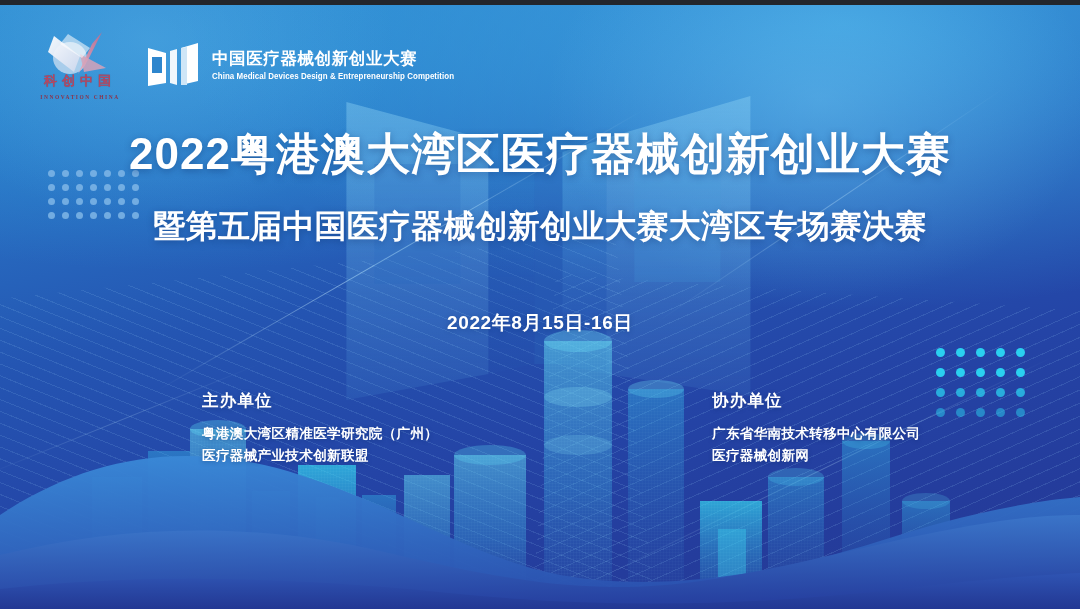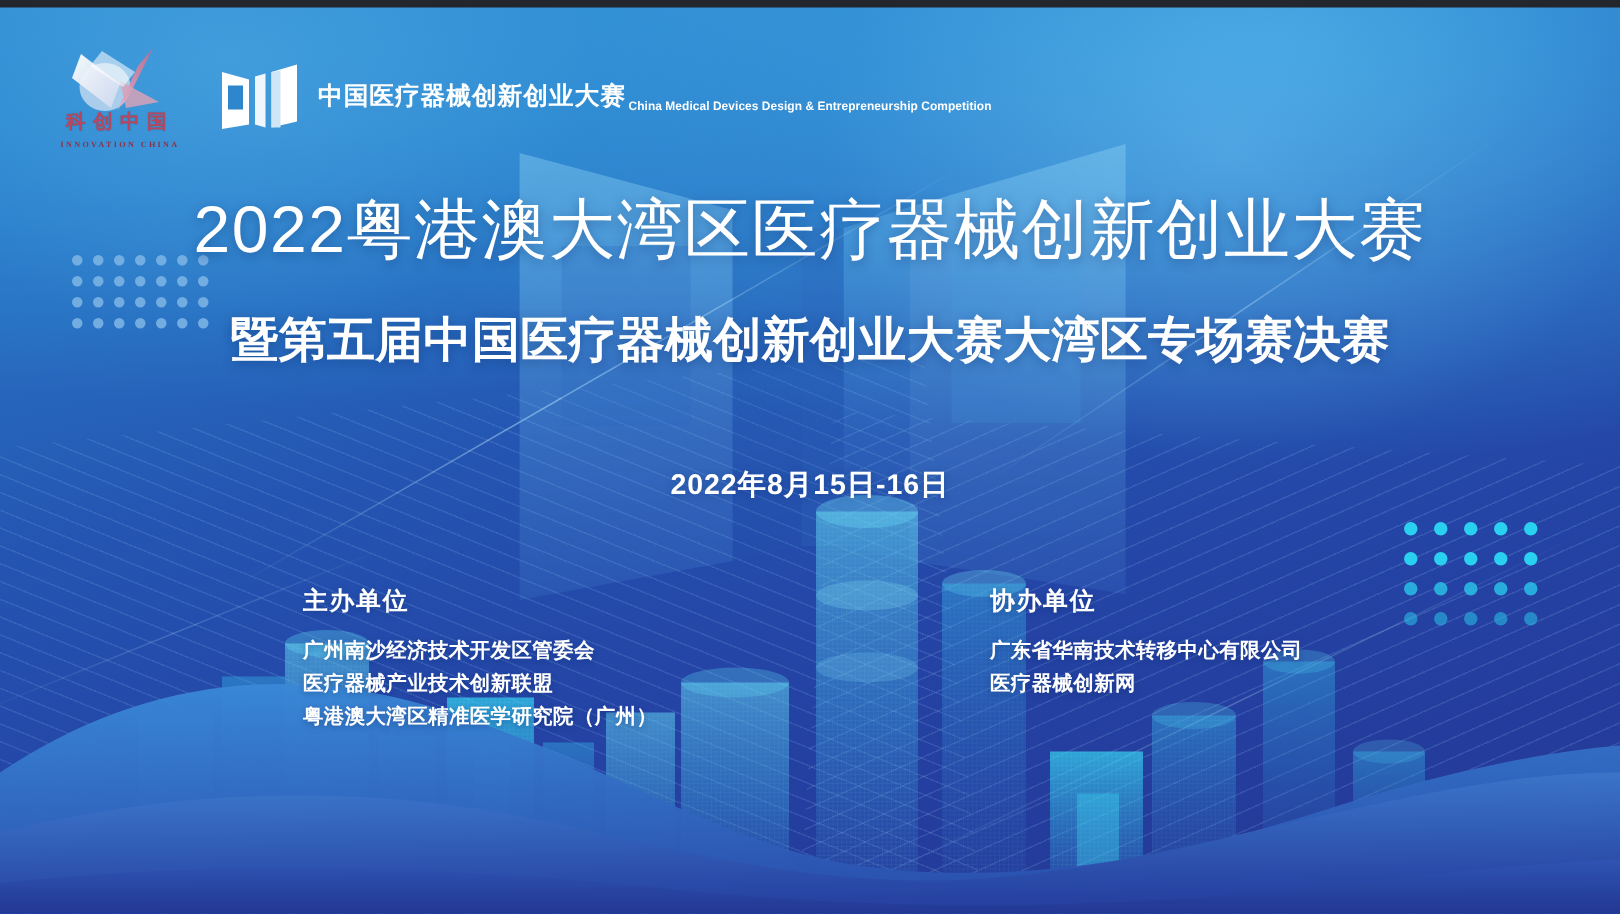--- a/index.html
+++ b/index.html
@@ -101,53 +101,53 @@
     font-size:13px; font-weight:700; color:#b9465f; letter-spacing:5px;
     text-shadow:0 0 1px rgba(0,0,0,.25); white-space:nowrap;
   }
   .logo-kc .kc-en {
     position:absolute; left:0; bottom:0px; width:88px; text-align:center;
     font-size:5.4px; font-weight:700; color:#8d3248; letter-spacing:1.6px; white-space:nowrap;
   }
 
   .logo-cmd { display:flex; align-items:center; gap:12px; }
   .logo-cmd .cmd-mark { width:54px; height:50px; }
-  .logo-cmd .cmd-txt { display:flex; flex-direction:row; gap:2px;align-items:flex-end; }
+  .logo-cmd .cmd-txt { display:flex; flex-direction:column; gap:2px; }
   .logo-cmd .cmd-cn {
     font-size:16.5px; font-weight:900; color:#ffffff; letter-spacing:.6px; white-space:nowrap;
   }
   .logo-cmd .cmd-en {
     font-size:8.2px; font-weight:700; color:#ffffff; letter-spacing:.05px;
     white-space:nowrap; transform:scaleX(.97); transform-origin:left center;
   }
 
   
   .titles { position:absolute; left:0; top:125px; width:1080px; z-index:30; text-align:center; }
   .title-1 {
-    font-size:44px; font-weight:400; color:#fff; letter-spacing:1px;
+    font-size:44px; font-weight:700; color:#fff; letter-spacing:1px;
     line-height:1.32; white-space:nowrap;
     text-shadow:0 2px 7px rgba(10,40,100,.38);
   }
   .title-2 {
     margin-top:22px;
     font-size:32px; font-weight:900; color:#fff; letter-spacing:.2px;
     line-height:1.32; white-space:nowrap;
     text-shadow:0 2px 7px rgba(10,40,100,.38);
   }
   .date {
     position:absolute; left:0; top:310px; width:1080px; z-index:30; text-align:center;
     font-size:19px; font-weight:700; color:#ffffff; letter-spacing:.6px;
     text-shadow:0 1px 5px rgba(10,40,100,.35);
   }
 
   
   .orgs { position:absolute; left:0; top:390px; width:1080px; height:120px; z-index:30; }
   .org { position:absolute; }
   .org.host { left:202px; top:0; }
-  .org.co   { left:660px; top:0; }
+  .org.co   { left:712px; top:0; }
   .org h3 {
     font-size:16.5px; font-weight:700; color:#ffffff; letter-spacing:1.2px;
     margin-bottom:11px; text-shadow:0 1px 4px rgba(10,40,100,.4);
   }
   .org .line {
     font-size:13.6px; font-weight:700; color:#ffffff; letter-spacing:.3px;
     line-height:1.62; white-space:nowrap; text-shadow:0 1px 4px rgba(10,40,100,.4);
   }
 </style>
 </head>
@@ -404,23 +404,22 @@
     <div class="title-1">2022粤港澳大湾区医疗器械创新创业大赛</div>
     <div class="title-2">暨第五届中国医疗器械创新创业大赛大湾区专场赛决赛</div>
   </div>
 
   <div class="date">2022年8月15日-16日</div>
 
   <div class="orgs">
 
     <div class="org host">
       <h3>主办单位</h3>
-      <div class="line">广州南沙经济技术开发区管委会</div>
+      <div class="line">粤港澳大湾区精准医学研究院（广州）</div>
       <div class="line">医疗器械产业技术创新联盟</div>
-      <div class="line">粤港澳大湾区精准医学研究院（广州）</div>
     </div>
 
     <div class="org co">
       <h3>协办单位</h3>
       <div class="line">广东省华南技术转移中心有限公司</div>
       <div class="line">医疗器械创新网</div>
     </div>
 
   </div>
 

